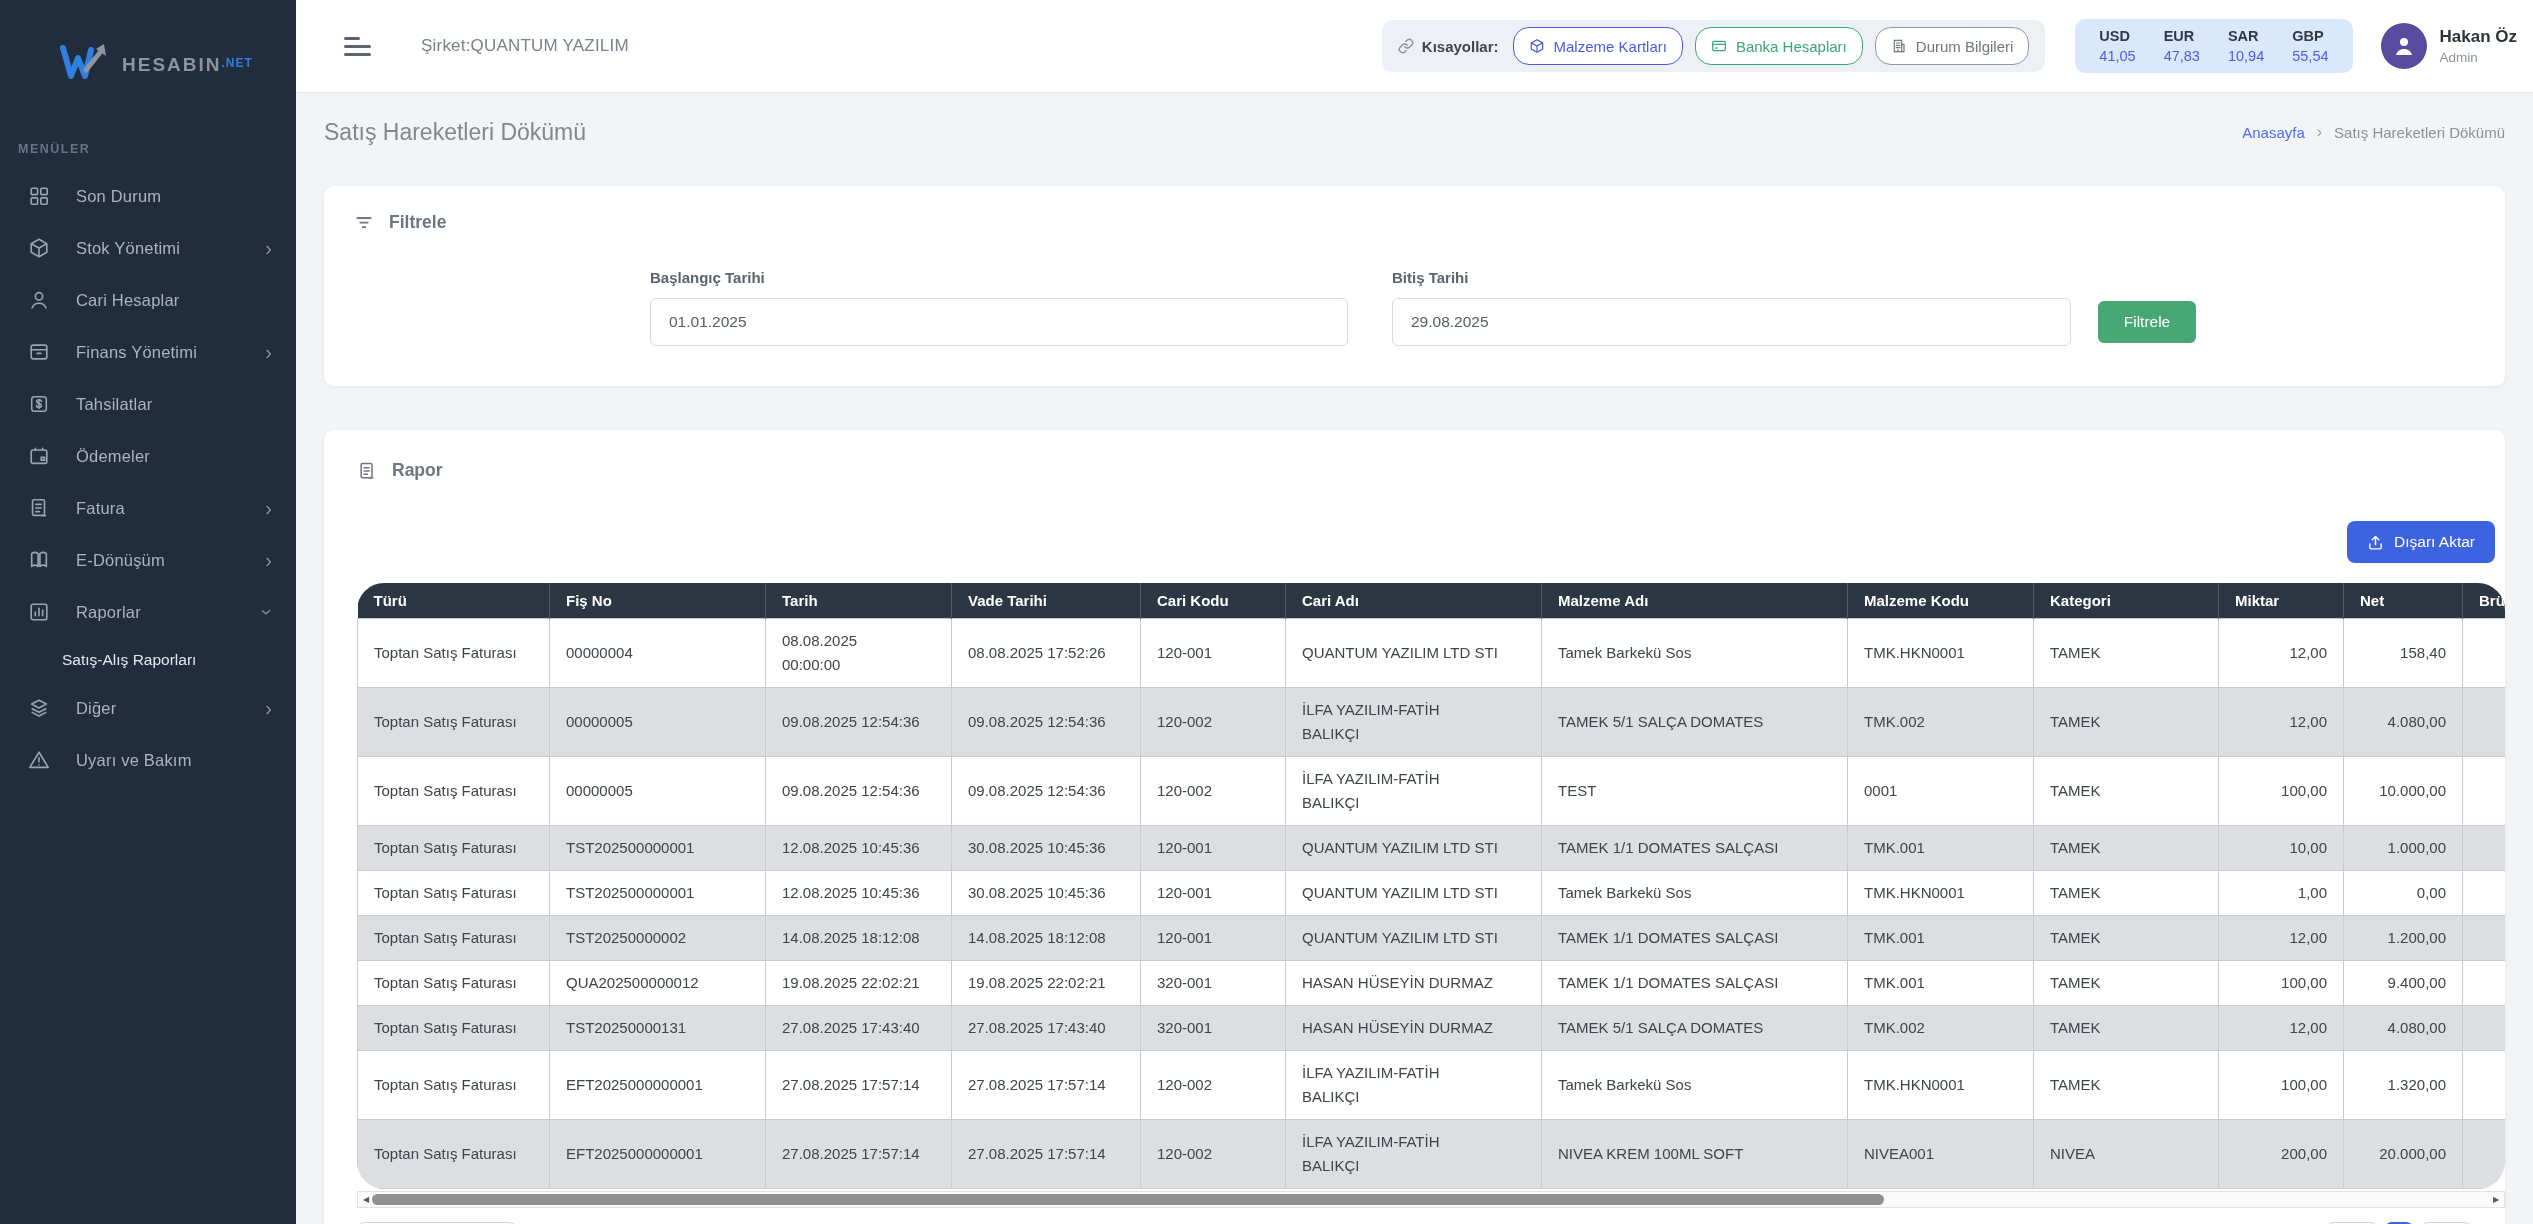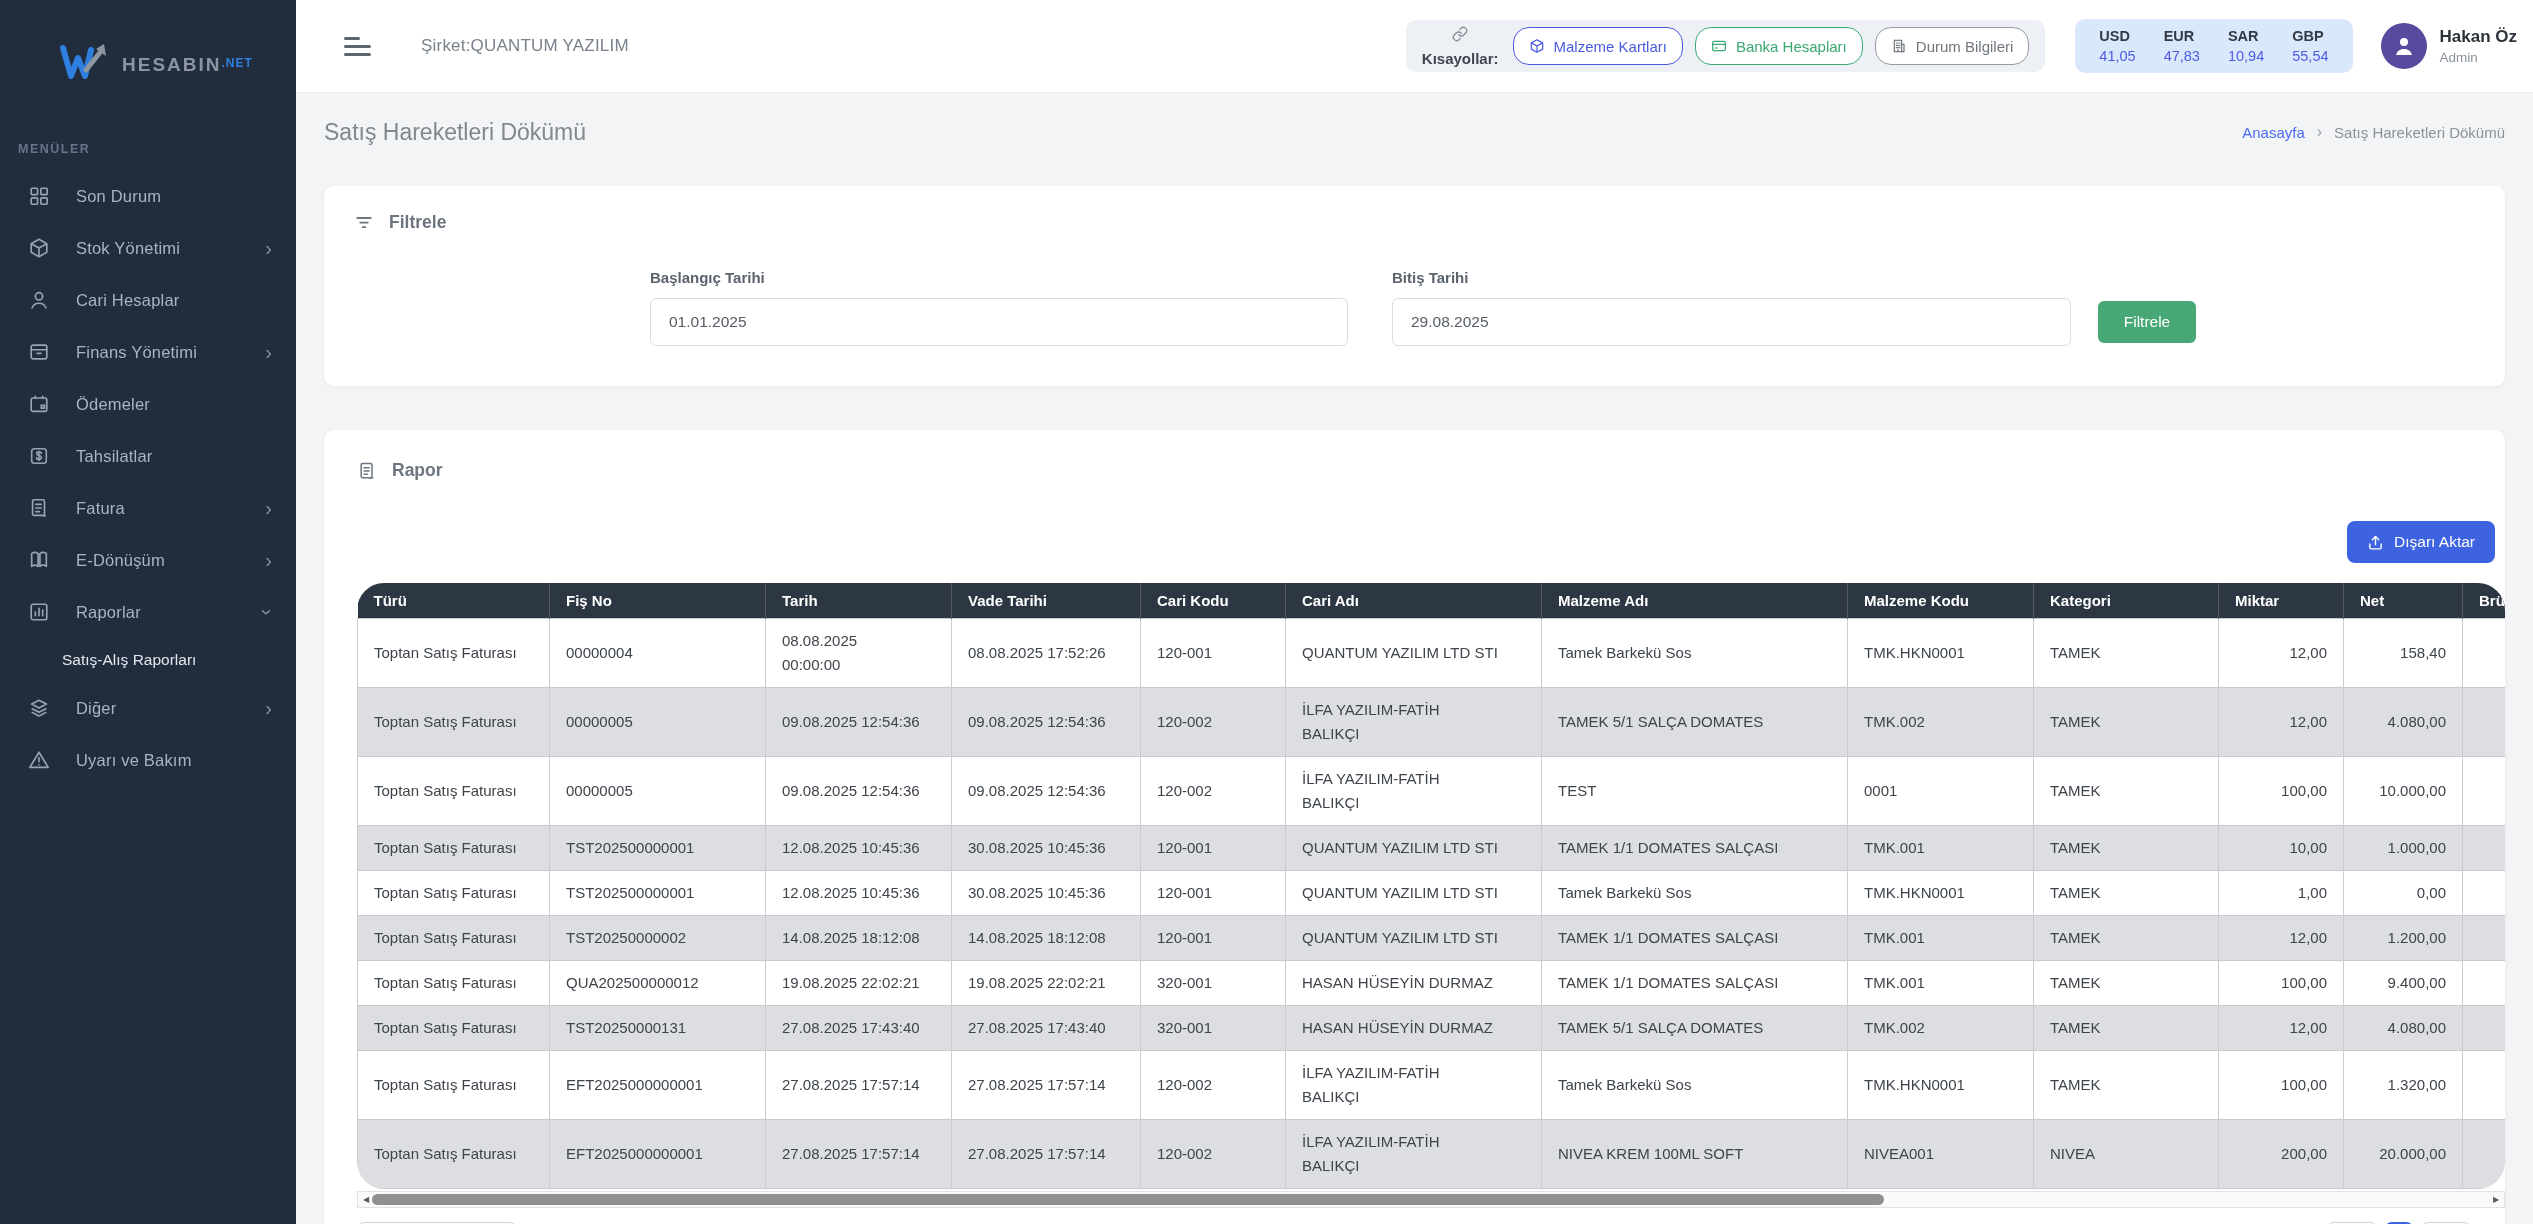--- a/index.html
+++ b/index.html
@@ -24,21 +24,21 @@
 
   
   .content-wrap { flex:1; display:flex; flex-direction:column; min-width:0; }
   .topbar { height:92px; background:#ffffff; display:flex; align-items:center; padding:0 16px 0 48px; box-shadow:0 1px 0 #e9ebee; flex:none; }
   .hamburger { width:27px; display:flex; flex-direction:column; gap:5px; cursor:pointer; }
   .hamburger i { height:3px; background:#5c646e; border-radius:2px; display:block; }
   .hamburger i:nth-child(1) { width:60%; }
   .company { margin-left:50px; font-size:17px; color:#79828c; font-weight:500; letter-spacing:.2px; }
   .tb-spacer { flex:1; }
   .shortcuts { height:52px; background:#edf1f6; border-radius:10px; display:flex; align-items:center; padding:0 16px; gap:14px; }
-  .sc-label { display:flex; align-items:center; gap:8px; color:#3f4650; font-size:15px; font-weight:bold;flex-direction:column; }
+  .sc-label { display:flex; align-items:center; gap:8px; color:#3f4650; font-size:15px; font-weight:bold; }
   .sc-label .ic { width:16px; height:16px; color:#8a8f98; }
   .sc-btn { height:38px; background:#fff; border-radius:16px; display:flex; align-items:center; gap:9px; padding:0 15px; font-size:15px; font-weight:500; cursor:pointer; border:1.5px solid; }
   .sc-btn .ic { width:16px; height:16px; }
   .ic svg { width:100%; height:100%; display:block; }
   .currencies { margin-left:30px; height:54px; background:#d9e8fb; border-radius:10px; display:flex; align-items:center; padding:0 24px; gap:28px; }
   .cur-col { text-align:left; }
   .cur-code { font-size:14.5px; font-weight:bold; color:#333a44; }
   .cur-val { font-size:14.5px; color:#4f5be0; margin-top:4px; }
   .user { margin-left:28px; display:flex; align-items:center; gap:13px; flex:none; }
   .avatar { width:46px; height:46px; border-radius:50%; background:#584a9e; color:#fff; display:flex; align-items:center; justify-content:center; }
@@ -153,37 +153,37 @@
               <rect x="3.5" y="4.5" width="17" height="15" rx="2"></rect>
               <path d="M3.5 9.5h17"></path>
               <path d="M10 13.5h4"></path>
             </svg>
           </span>
           <span class="m-label">Finans Yönetimi</span>
           <span class="m-chev">›</span>
         </div>
         <div class="m-item">
           <span class="m-icon">
+            <svg viewBox="0 0 24 24" fill="none" stroke="currentColor" stroke-width="1.7" stroke-linecap="round">
+              <rect x="4" y="4" width="16" height="16" rx="3"></rect>
+              <path d="M12 7v10"></path>
+              <path d="M14.6 9.2c0-1.1-1.1-1.9-2.6-1.9s-2.6.8-2.6 2c0 2.8 5.2 1.7 5.2 4.3 0 1.3-1.1 2.1-2.6 2.1s-2.6-.8-2.6-1.9"></path>
+            </svg>
+          </span>
+          <span class="m-label">Tahsilatlar</span>
+        </div>
+        <div class="m-item">
+          <span class="m-icon">
             <svg viewBox="0 0 24 24" fill="none" stroke="currentColor" stroke-width="1.8" stroke-linecap="round">
               <rect x="3.5" y="5.5" width="17" height="14.5" rx="2"></rect>
               <path d="M8 5.5V3.5M16 5.5V3.5"></path>
               <path d="M14.5 13.5h3.5v3h-3.5z"></path>
             </svg>
           </span>
           <span class="m-label">Ödemeler</span>
-        </div>
-        <div class="m-item">
-          <span class="m-icon">
-            <svg viewBox="0 0 24 24" fill="none" stroke="currentColor" stroke-width="1.7" stroke-linecap="round">
-              <rect x="4" y="4" width="16" height="16" rx="3"></rect>
-              <path d="M12 7v10"></path>
-              <path d="M14.6 9.2c0-1.1-1.1-1.9-2.6-1.9s-2.6.8-2.6 2c0 2.8 5.2 1.7 5.2 4.3 0 1.3-1.1 2.1-2.6 2.1s-2.6-.8-2.6-1.9"></path>
-            </svg>
-          </span>
-          <span class="m-label">Tahsilatlar</span>
         </div>
         <div class="m-item">
           <span class="m-icon">
             <svg viewBox="0 0 24 24" fill="none" stroke="currentColor" stroke-width="1.8" stroke-linecap="round">
               <rect x="5" y="3" width="13" height="17" rx="1.5"></rect>
               <path d="M8.5 8h6M8.5 12h6M8.5 16h4"></path>
               <path d="M16 20.5h3"></path>
             </svg>
           </span>
           <span class="m-label">Fatura</span>

